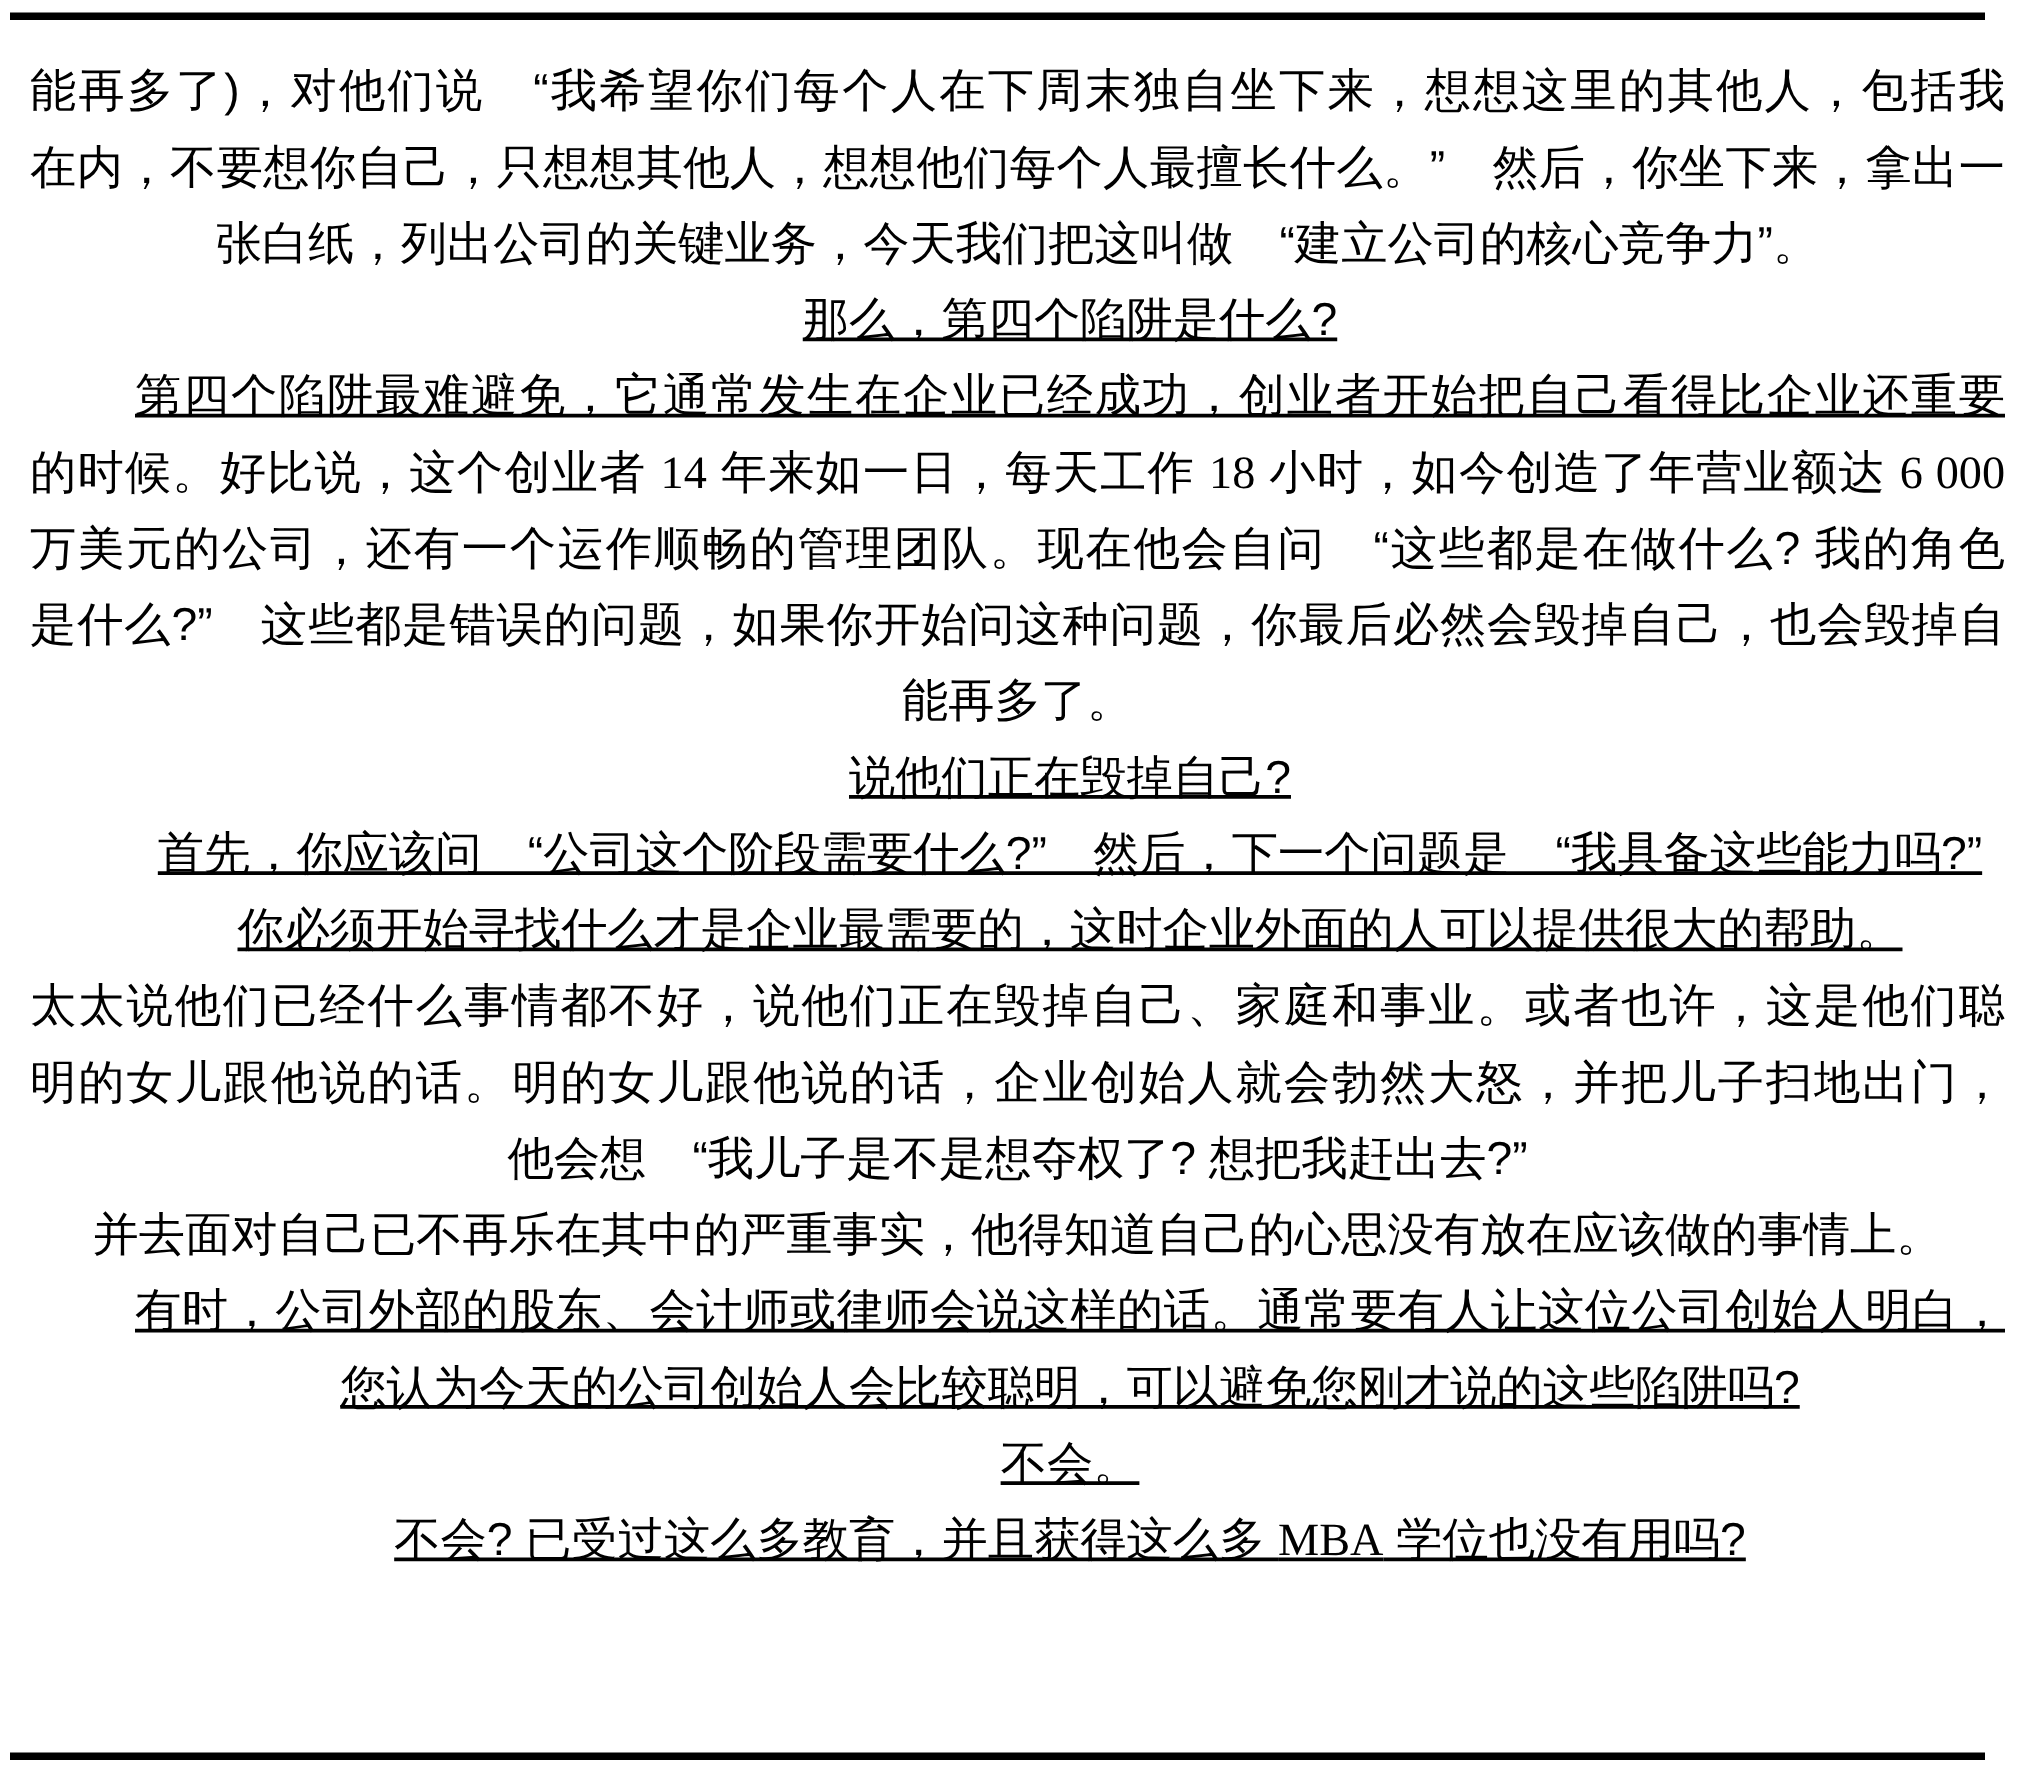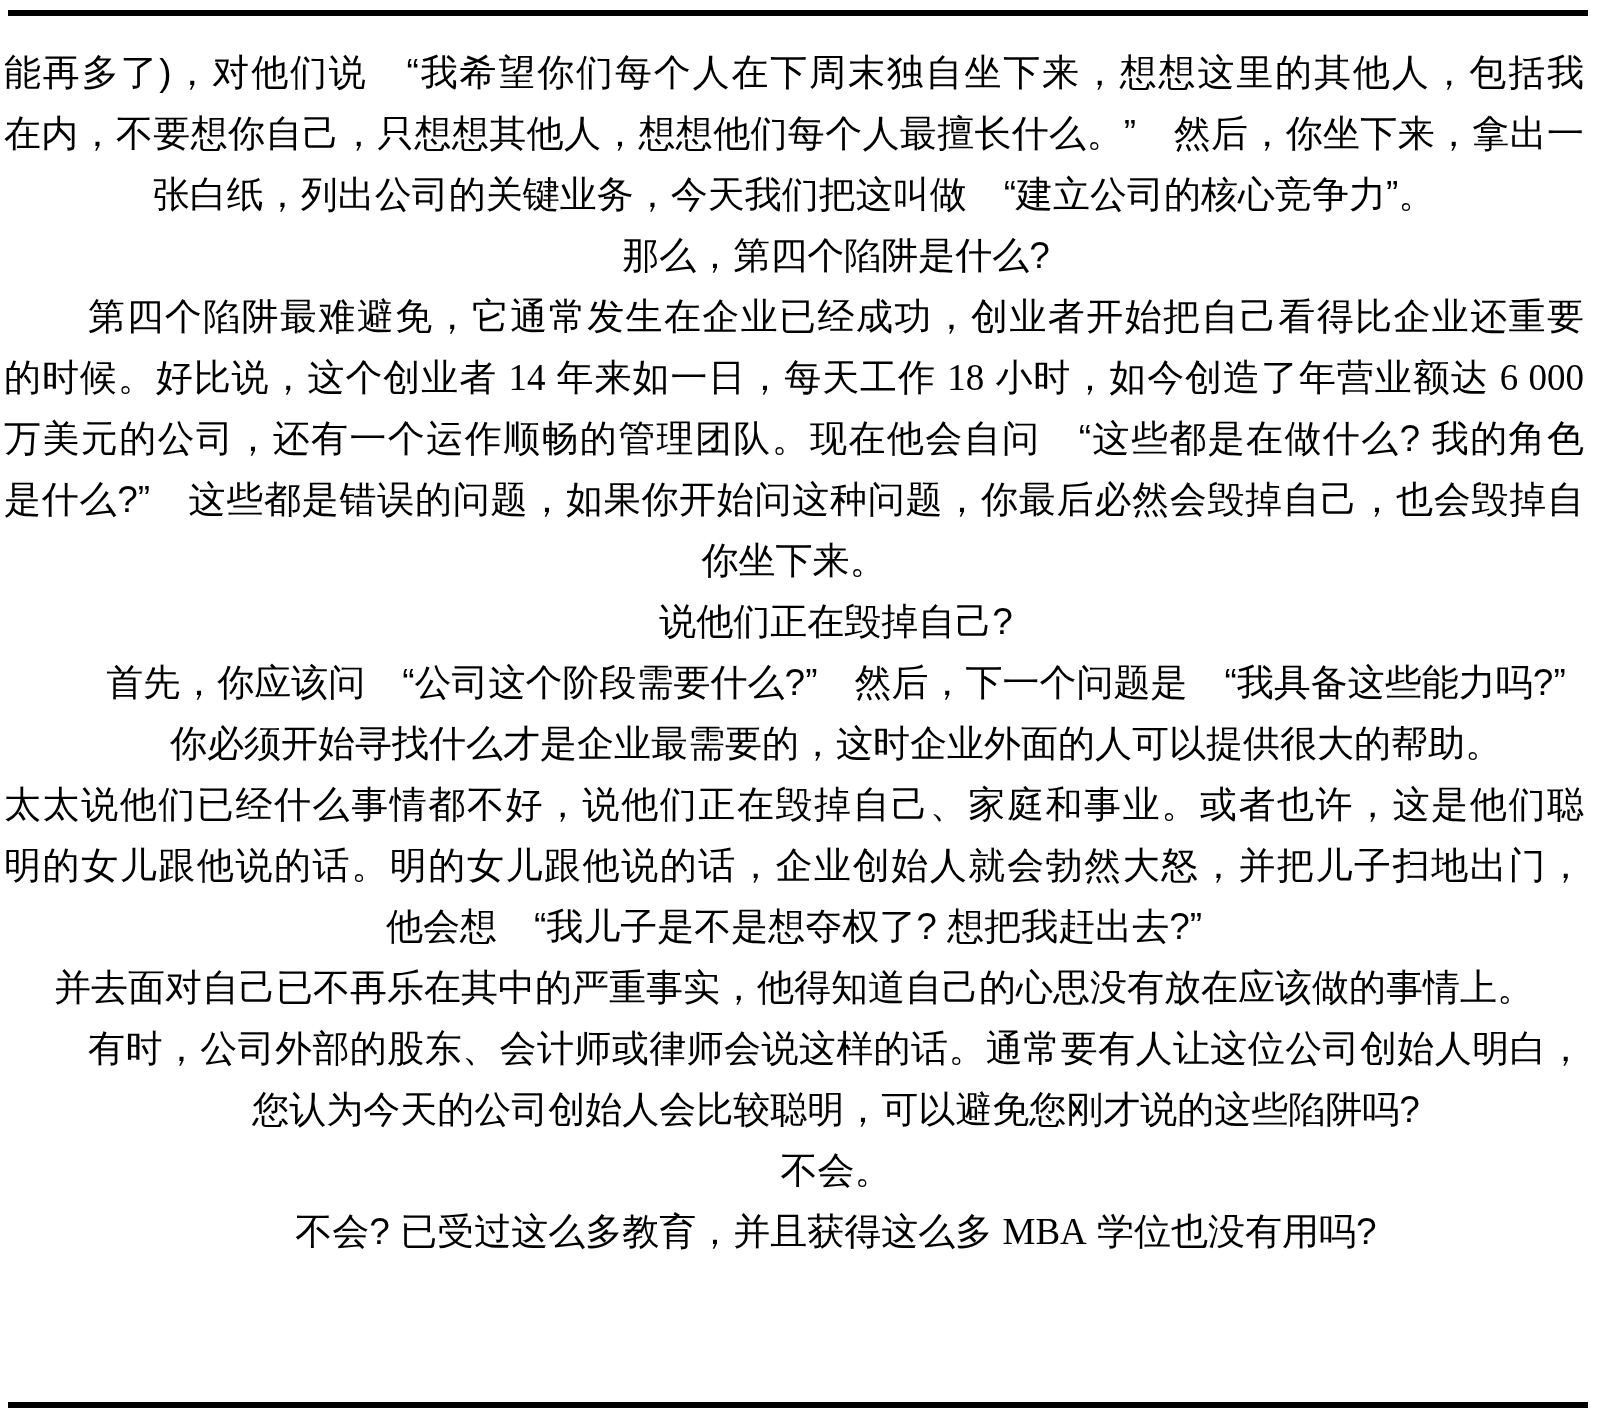--- a/index.html
+++ b/index.html
@@ -25,36 +25,37 @@
     position:absolute;
     left:8px;
     width:1580px;
     height:6px;
     background:var(--rule);
   }
   .rule.top{ top:10px; }
   .rule.bottom{ top:1402px; }
   .text-block{
     position:absolute;
-    left:4px;
+    left:24px;
     top:42px;
     width:1580px;
   }
   .line{
     font-size:37px;
     line-height:61px;
     height:61px;
     font-weight:500;
     text-align:center;
     letter-spacing:0;
     white-space:normal;
     overflow:visible;
   }
   .line.indent{
     text-indent:84px;
+    text-decoration:underline;
   }
   .line.justify{
     text-align:justify;
     text-align-last:justify;
   }
   .latin{
     font-family:"Liberation Serif","DejaVu Serif",serif;
     font-weight:400;
   }
 </style>
@@ -65,21 +66,21 @@
   <div class="rule top"></div>
   <div class="text-block">
       <div class="line justify">能再多了)，对他们说　“我希望你们每个人在下周末独自坐下来，想想这里的其他人，包括我</div>
       <div class="line justify">在内，不要想你自己，只想想其他人，想想他们每个人最擅长什么。”　然后，你坐下来，拿出一</div>
       <div class="line">张白纸，列出公司的关键业务，今天我们把这叫做　“建立公司的核心竞争力”。</div>
       <div class="line indent">那么，第四个陷阱是什么?</div>
       <div class="line indent justify">第四个陷阱最难避免，它通常发生在企业已经成功，创业者开始把自己看得比企业还重要</div>
       <div class="line justify">的时候。好比说，这个创业者 <span class="latin">14</span> 年来如一日，每天工作 <span class="latin">18</span> 小时，如今创造了年营业额达 <span class="latin">6 000</span></div>
       <div class="line justify">万美元的公司，还有一个运作顺畅的管理团队。现在他会自问　“这些都是在做什么? 我的角色</div>
       <div class="line justify">是什么?”　这些都是错误的问题，如果你开始问这种问题，你最后必然会毁掉自己，也会毁掉自</div>
-      <div class="line">你坐下来。</div>
+      <div class="line">能再多了。</div>
       <div class="line indent">说他们正在毁掉自己?</div>
       <div class="line indent">首先，你应该问　“公司这个阶段需要什么?”　然后，下一个问题是　“我具备这些能力吗?”</div>
       <div class="line indent">你必须开始寻找什么才是企业最需要的，这时企业外面的人可以提供很大的帮助。</div>
       <div class="line justify">太太说他们已经什么事情都不好，说他们正在毁掉自己、家庭和事业。或者也许，这是他们聪</div>
       <div class="line justify">明的女儿跟他说的话。明的女儿跟他说的话，企业创始人就会勃然大怒，并把儿子扫地出门，</div>
       <div class="line">他会想　“我儿子是不是想夺权了? 想把我赶出去?”</div>
       <div class="line">并去面对自己已不再乐在其中的严重事实，他得知道自己的心思没有放在应该做的事情上。</div>
       <div class="line indent justify">有时，公司外部的股东、会计师或律师会说这样的话。通常要有人让这位公司创始人明白，</div>
       <div class="line indent">您认为今天的公司创始人会比较聪明，可以避免您刚才说的这些陷阱吗?</div>
       <div class="line indent">不会。</div>

